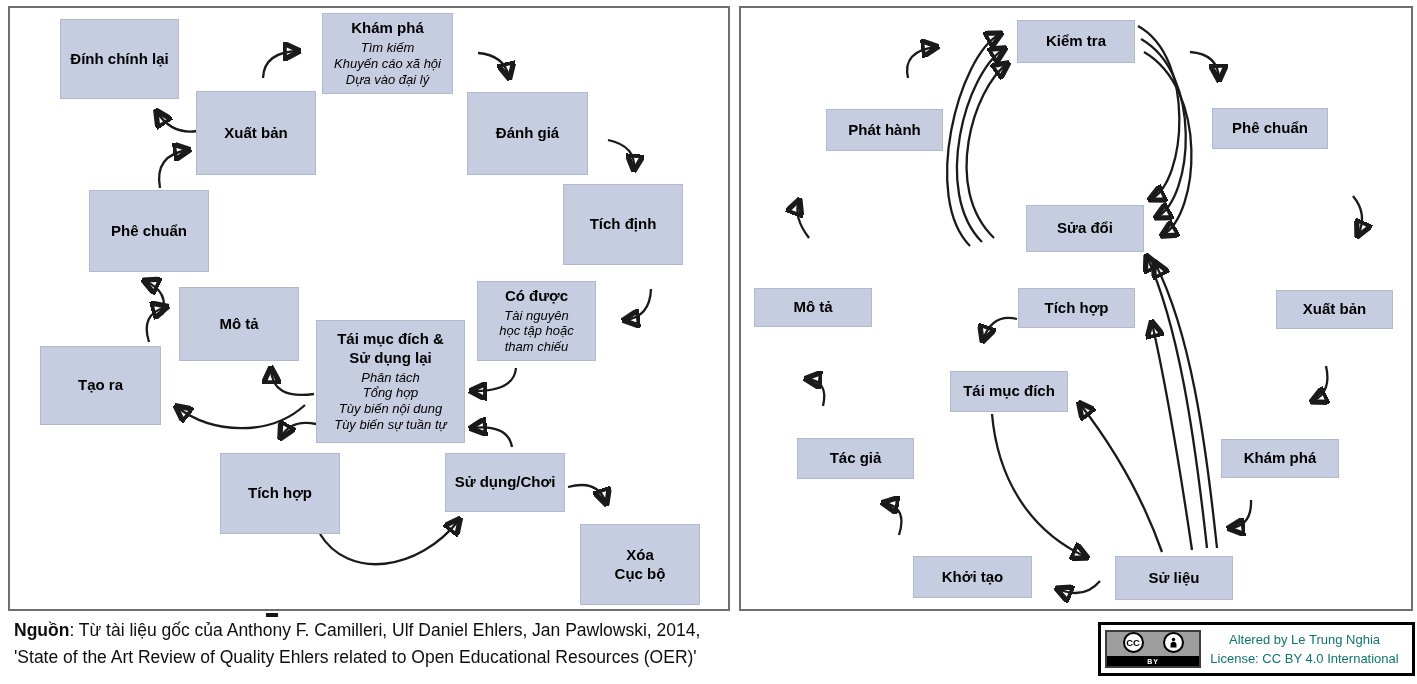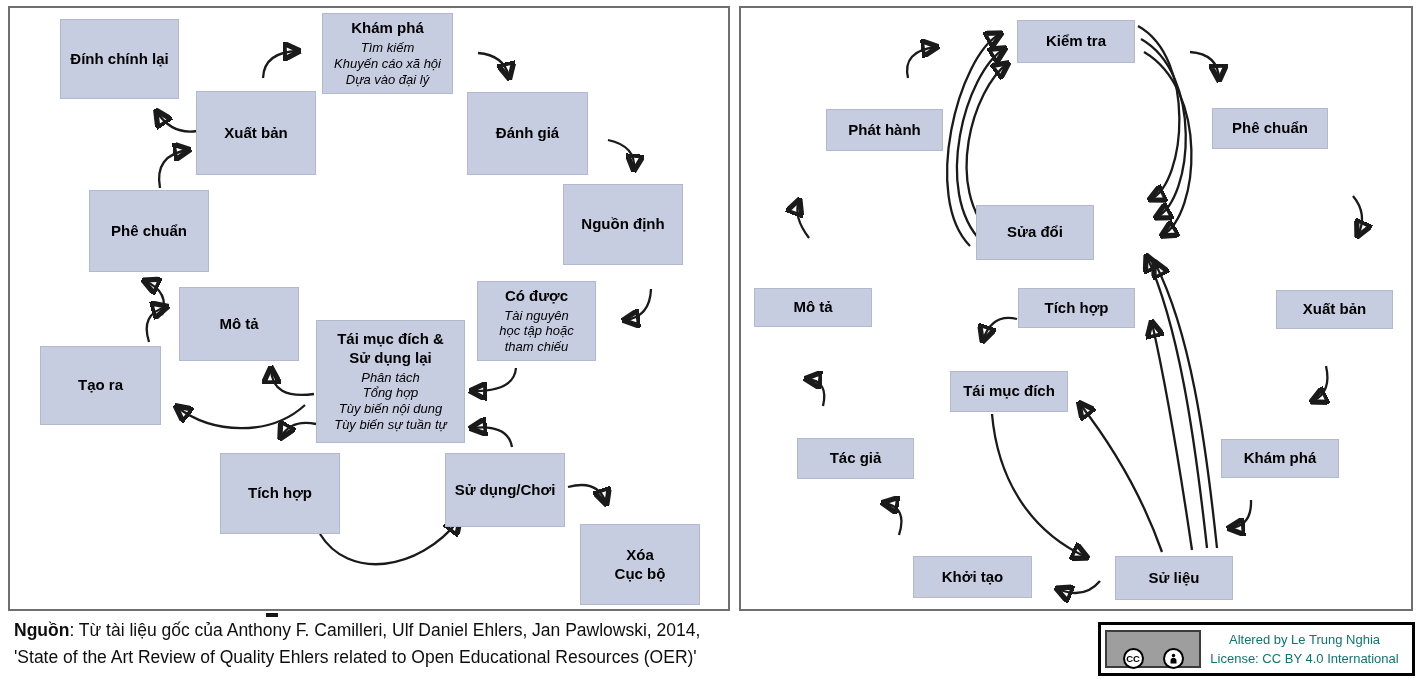--- a/index.html
+++ b/index.html
@@ -15,21 +15,21 @@
   .ns{font-size:13px;line-height:1.22;white-space:pre-line;margin-top:2px;font-style:italic;}
   svg.arrows{position:absolute;left:0;top:0;z-index:2;pointer-events:none;}
   svg.arrows path{stroke:#1a1a1a;stroke-width:2.3;fill:none;}
   #source-note{position:absolute;left:14px;top:617px;font-size:17.5px;line-height:26.5px;color:#0e0e0e;z-index:4;}
   #source-note .b{font-weight:bold;margin-top:30px;}
   #stray-dash{position:absolute;left:266px;top:613px;width:12px;height:4px;background:#151515;z-index:4;}
   #license-badge{position:absolute;left:1098px;top:622px;width:303px;height:44px;border:3px solid #000;
                  background:#fff;display:flex;align-items:center;padding:2px 4px;z-index:4;}
   #cc-logo{width:96px;height:38px;border:2px solid #3c3c3c;background:#9e9e9e;box-sizing:border-box;
            display:flex;flex-direction:column;}
-  #cc-logo .circles{flex:1;display:flex;justify-content:space-around;padding:16px 6px;}
+  #cc-logo .circles{flex:1;display:flex;justify-content:space-around;padding:0 6px;}
   .cc-circle{width:21px;height:21px;border-radius:50%;background:#fff;border:2px solid #000;box-sizing:border-box;
              display:flex;align-items:center;justify-content:center;font-weight:bold;font-size:9.5px;color:#000;}
   #cc-logo .strip{height:10px;background:#000;color:#fff;font-size:7px;font-weight:bold;
                   display:flex;align-items:center;justify-content:center;letter-spacing:1px;}
   #badge-text{flex:1;text-align:center;font-size:13px;line-height:1.5;color:#0f766e;}
 </style>
 </head>
 <body>
 
 <div id="canvas">
@@ -95,21 +95,21 @@
   <div class="node" style="left:196px;top:91px;width:120px;height:84px">
     <div class="nt">Xuất bản</div>
   </div>
   <div class="node" style="left:467px;top:92px;width:121px;height:83px">
     <div class="nt">Đánh giá</div>
   </div>
   <div class="node" style="left:89px;top:190px;width:120px;height:82px">
     <div class="nt">Phê chuẩn</div>
   </div>
   <div class="node" style="left:563px;top:184px;width:120px;height:81px">
-    <div class="nt">Nguồn định</div>
+    <div class="nt">Tích định</div>
   </div>
   <div class="node" style="left:179px;top:287px;width:120px;height:74px">
     <div class="nt">Mô tả</div>
   </div>
   <div class="node" style="left:477px;top:281px;width:119px;height:80px">
     <div class="nt">Có được</div>
     <div class="ns">Tài nguyên
 học tập hoặc
 tham chiếu</div>
   </div>
@@ -120,38 +120,38 @@
 Tổng hợp
 Tùy biến nội dung
 Tùy biến sự tuần tự</div>
   </div>
   <div class="node" style="left:40px;top:346px;width:121px;height:79px">
     <div class="nt">Tạo ra</div>
   </div>
   <div class="node" style="left:220px;top:453px;width:120px;height:81px">
     <div class="nt">Tích hợp</div>
   </div>
-  <div class="node" style="left:445px;top:453px;width:120px;height:74px">
+  <div class="node" style="left:445px;top:453px;width:120px;height:59px">
     <div class="nt">Sử dụng/Chơi</div>
   </div>
   <div class="node" style="left:580px;top:524px;width:120px;height:81px">
     <div class="nt">Xóa
 Cục bộ</div>
   </div>
 
   <div class="node" style="left:1017px;top:20px;width:118px;height:43px">
     <div class="nt">Kiểm tra</div>
   </div>
   <div class="node" style="left:826px;top:109px;width:117px;height:42px">
     <div class="nt">Phát hành</div>
   </div>
   <div class="node" style="left:1212px;top:108px;width:116px;height:41px">
     <div class="nt">Phê chuẩn</div>
   </div>
-  <div class="node" style="left:976px;top:205px;width:118px;height:55px">
+  <div class="node" style="left:1026px;top:205px;width:118px;height:47px">
     <div class="nt">Sửa đổi</div>
   </div>
   <div class="node" style="left:754px;top:288px;width:118px;height:39px">
     <div class="nt">Mô tả</div>
   </div>
   <div class="node" style="left:1018px;top:288px;width:117px;height:40px">
     <div class="nt">Tích hợp</div>
   </div>
   <div class="node" style="left:1276px;top:290px;width:117px;height:39px">
     <div class="nt">Xuất bản</div>

